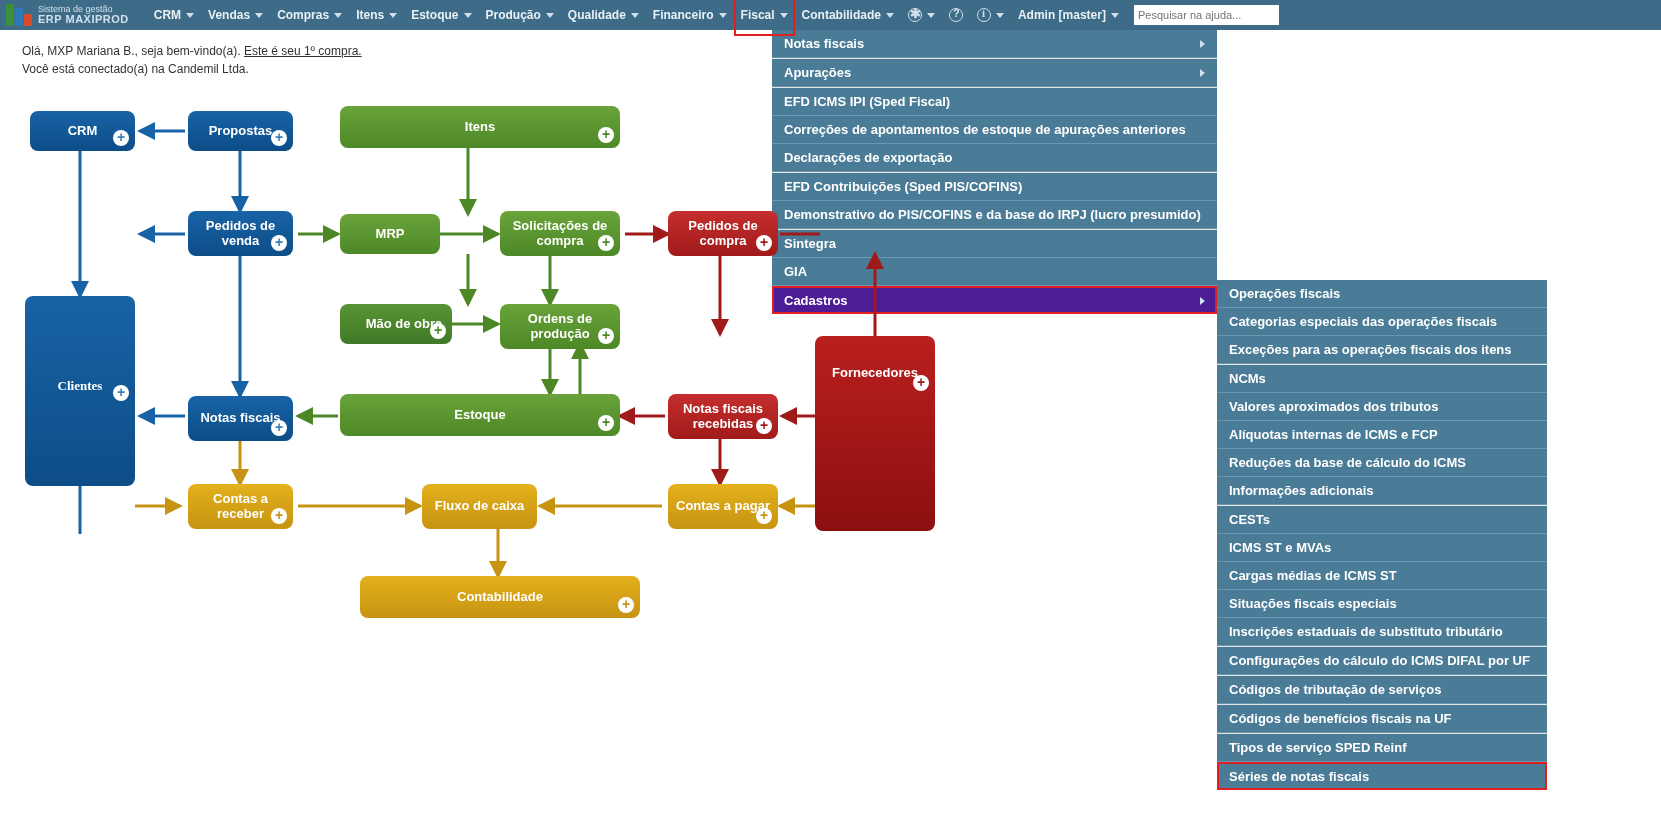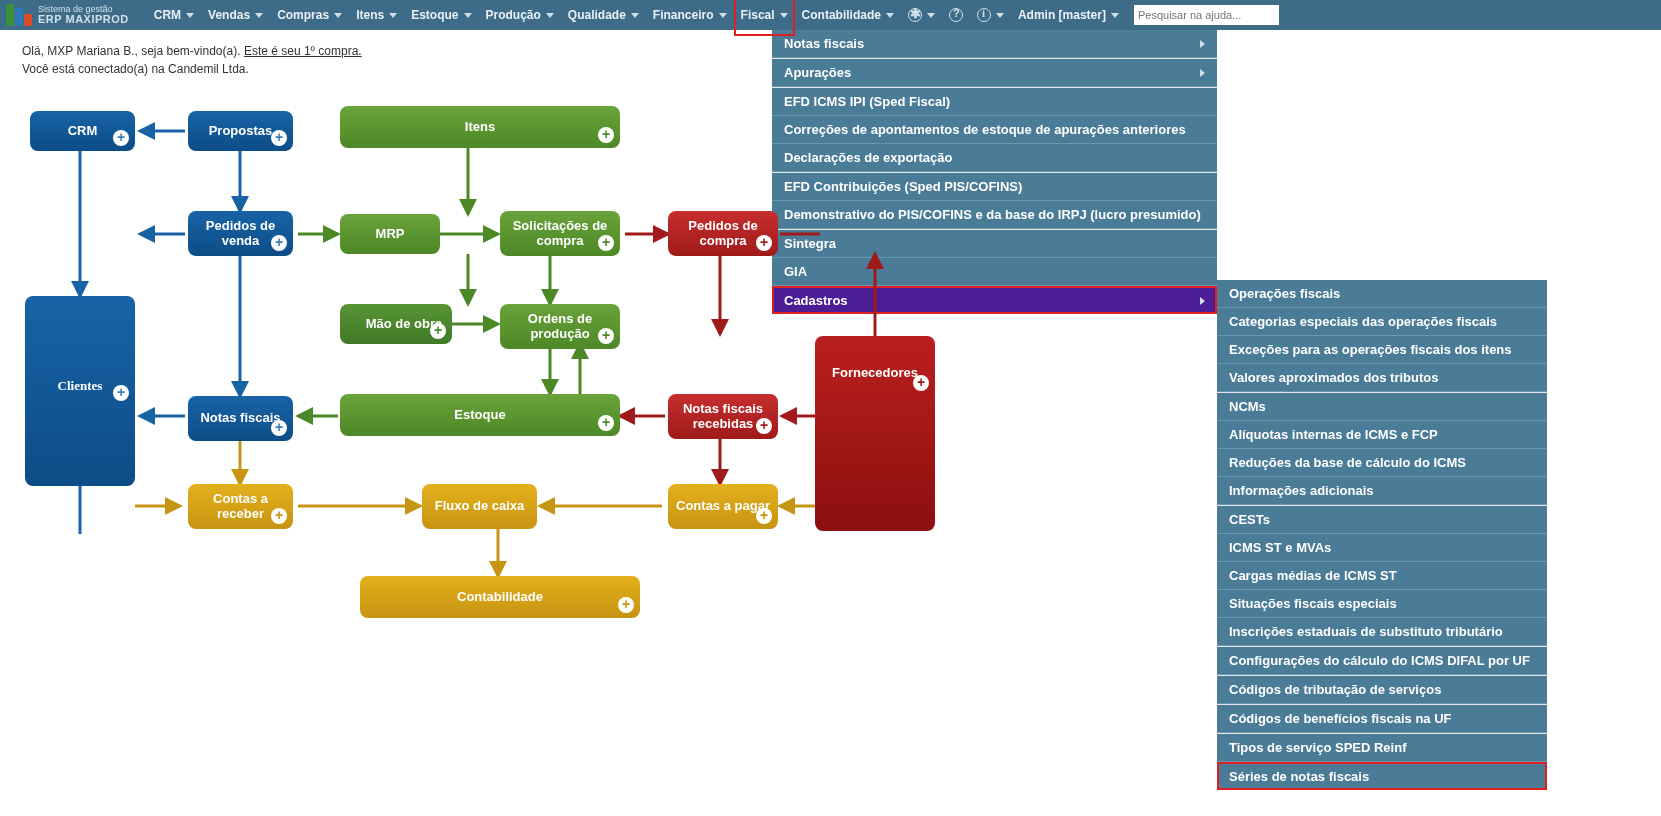--- a/index.html
+++ b/index.html
@@ -177,25 +177,25 @@
 <div class="dropdown dd-cadastros">
   <div class="dd-item">
       <span>Operações fiscais</span>
     </div>
   <div class="dd-item">
       <span>Categorias especiais das operações fiscais</span>
     </div>
   <div class="dd-item">
       <span>Exceções para as operações fiscais dos itens</span>
     </div>
+  <div class="dd-item dd-group-sep">
+      <span>NCMs</span>
+    </div>
   <div class="dd-item">
       <span>Valores aproximados dos tributos</span>
-    </div>
-  <div class="dd-item dd-group-sep">
-      <span>NCMs</span>
     </div>
   <div class="dd-item">
       <span>Alíquotas internas de ICMS e FCP</span>
     </div>
   <div class="dd-item">
       <span>Reduções da base de cálculo do ICMS</span>
     </div>
   <div class="dd-item">
       <span>Informações adicionais</span>
     </div>

